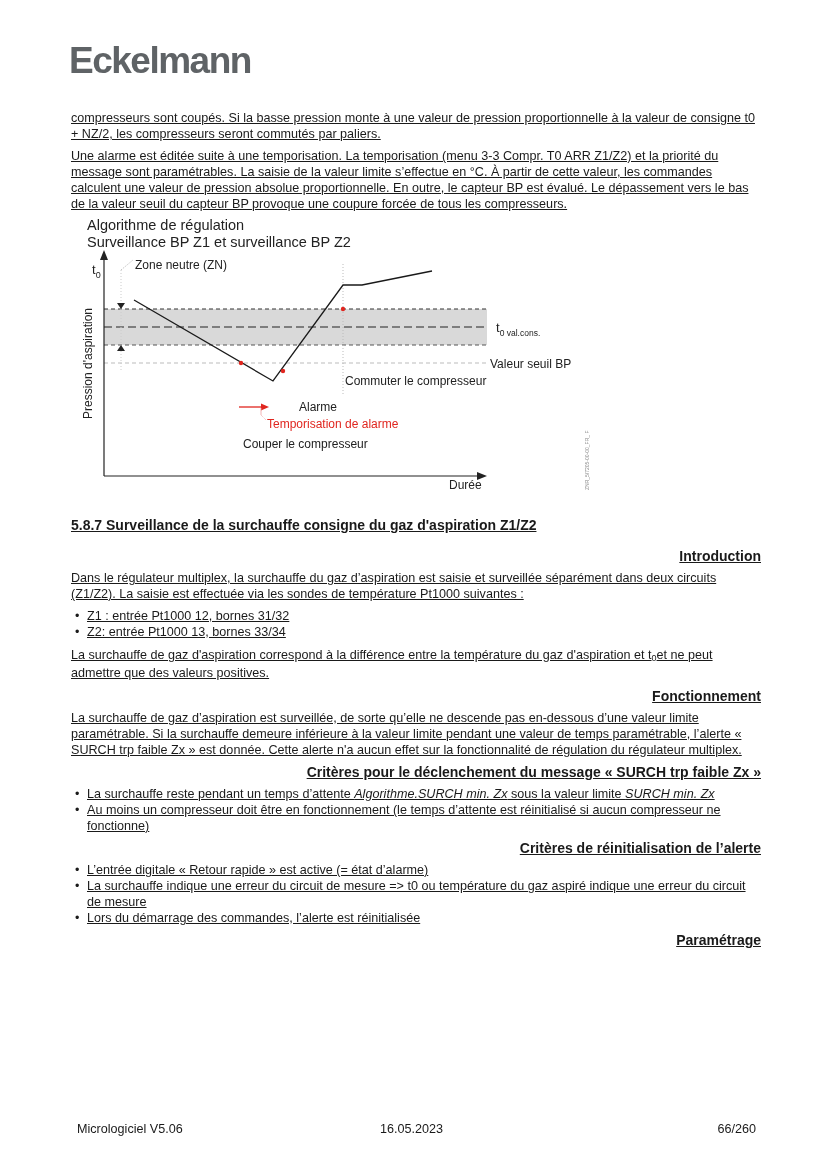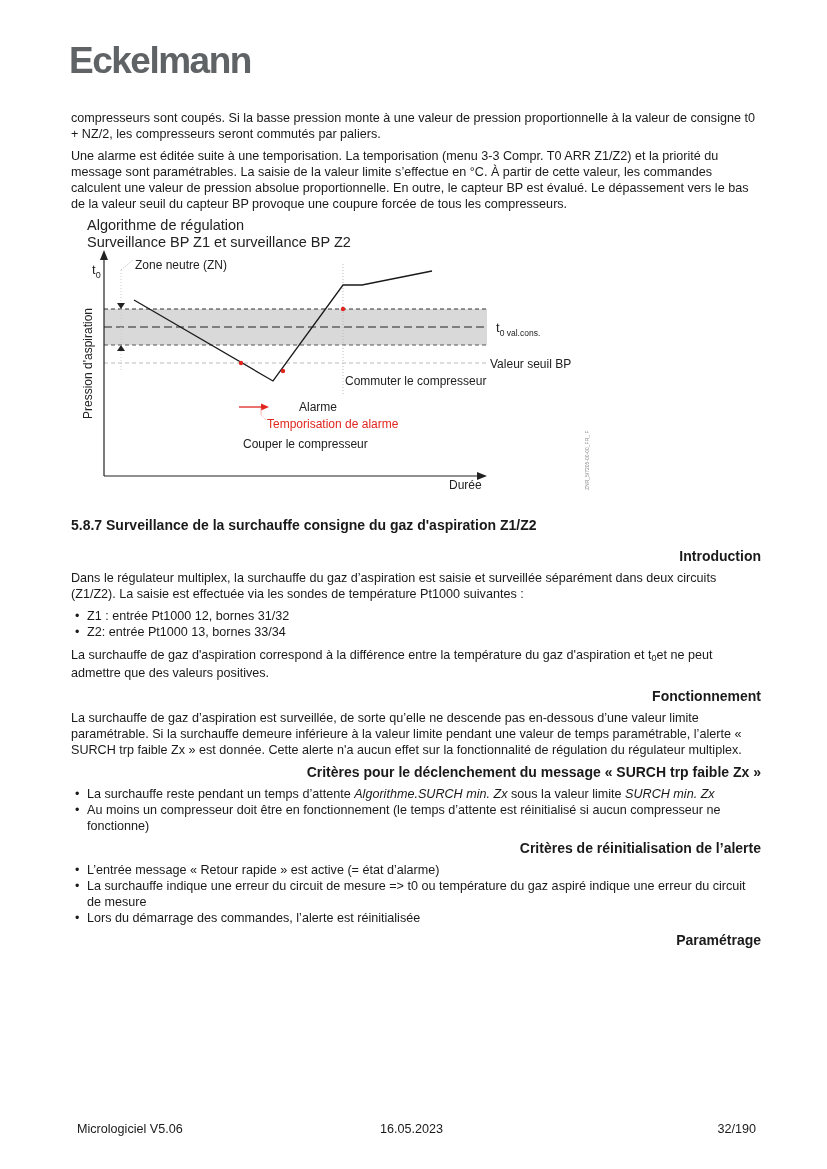--- a/index.html
+++ b/index.html
@@ -1,20 +1,20 @@
 <!DOCTYPE html>
 <html><head>
 <meta charset="utf-8">
 <style>
   html, body { margin: 0; padding: 0; background: #ffffff; }
   body { width: 827px; height: 1169px; position: relative; overflow: hidden;
          font-family: "Liberation Sans", sans-serif; color: #1a1a1a; }
   .logo { position: absolute; left: 69px; top: 40px; font-family: "Liberation Sans", sans-serif;
           font-weight: bold; font-size: 37px; letter-spacing: -1.5px; color: #5f6366; }
-  .content { position: absolute; left: 71px; top: 110px; width: 690px; font-size: 12.6px; line-height: 16px; }
+  .content { position: absolute; left: 71px; top: 110px; width: 690px; font-size: 12.6px; line-height: 16px; text-decoration: underline; }
   p { margin: 0 0 6px 0; }
   .figure { position: relative; width: 560px; height: 290px; margin: 0 0 8px 0; }
   .figure svg { position: absolute; left: 0; top: 0; }
   h2 { font-size: 14px; font-weight: bold; margin: 0 0 14px 0; line-height: 18px; }
   h3 { font-size: 14px; font-weight: bold; margin: 0 0 6px 0; line-height: 16px; text-align: right; }
   ul { margin: 0 0 6px 0; padding: 0; list-style: none; }
   li { position: relative; padding-left: 16px; line-height: 16px; }
   li::before { content: "\2022"; position: absolute; left: 4px; top: 0; }
   sub { font-size: 9px; vertical-align: -2px; line-height: 0; }
   .footer { position: absolute; top: 1122px; left: 71px; width: 685px; font-size: 12.6px; }
@@ -102,25 +102,25 @@
   <p>La surchauffe de gaz d’aspiration est surveillée, de sorte qu’elle ne descende pas en-dessous d’une valeur limite paramétrable. Si la surchauffe demeure inférieure à la valeur limite pendant une valeur de temps paramétrable, l’alerte « SURCH trp faible Zx » est donnée. Cette alerte n'a aucun effet sur la fonctionnalité de régulation du régulateur multiplex.</p>
 
   <h3>Critères pour le déclenchement du message « SURCH trp faible Zx »</h3>
   <ul>
     <li><span>La surchauffe reste pendant un temps d’attente </span><i>Algorithme.SURCH min. Zx</i><span> sous la valeur limite </span><i>SURCH min. Zx</i></li>
     <li>Au moins un compresseur doit être en fonctionnement (le temps d’attente est réinitialisé si aucun compresseur ne fonctionne)</li>
   </ul>
 
   <h3>Critères de réinitialisation de l’alerte</h3>
   <ul>
-    <li>L’entrée message « Retour rapide » est active (= état d’alarme)</li>
+    <li>L’entrée digitale « Retour rapide » est active (= état d’alarme)</li>
     <li>La surchauffe indique une erreur du circuit de mesure =&gt; t0 ou température du gaz aspiré indique une erreur du circuit de mesure</li>
     <li>Lors du démarrage des commandes, l’alerte est réinitialisée</li>
   </ul>
 
   <h3>Paramétrage</h3>
 </div>
 
 <div class="footer">
   <span class="f-left">Micrologiciel V5.06</span>
   <span class="f-mid">16.05.2023</span>
-  <span class="f-right">32/190</span>
+  <span class="f-right">66/260</span>
 </div>
 
 </body></html>

